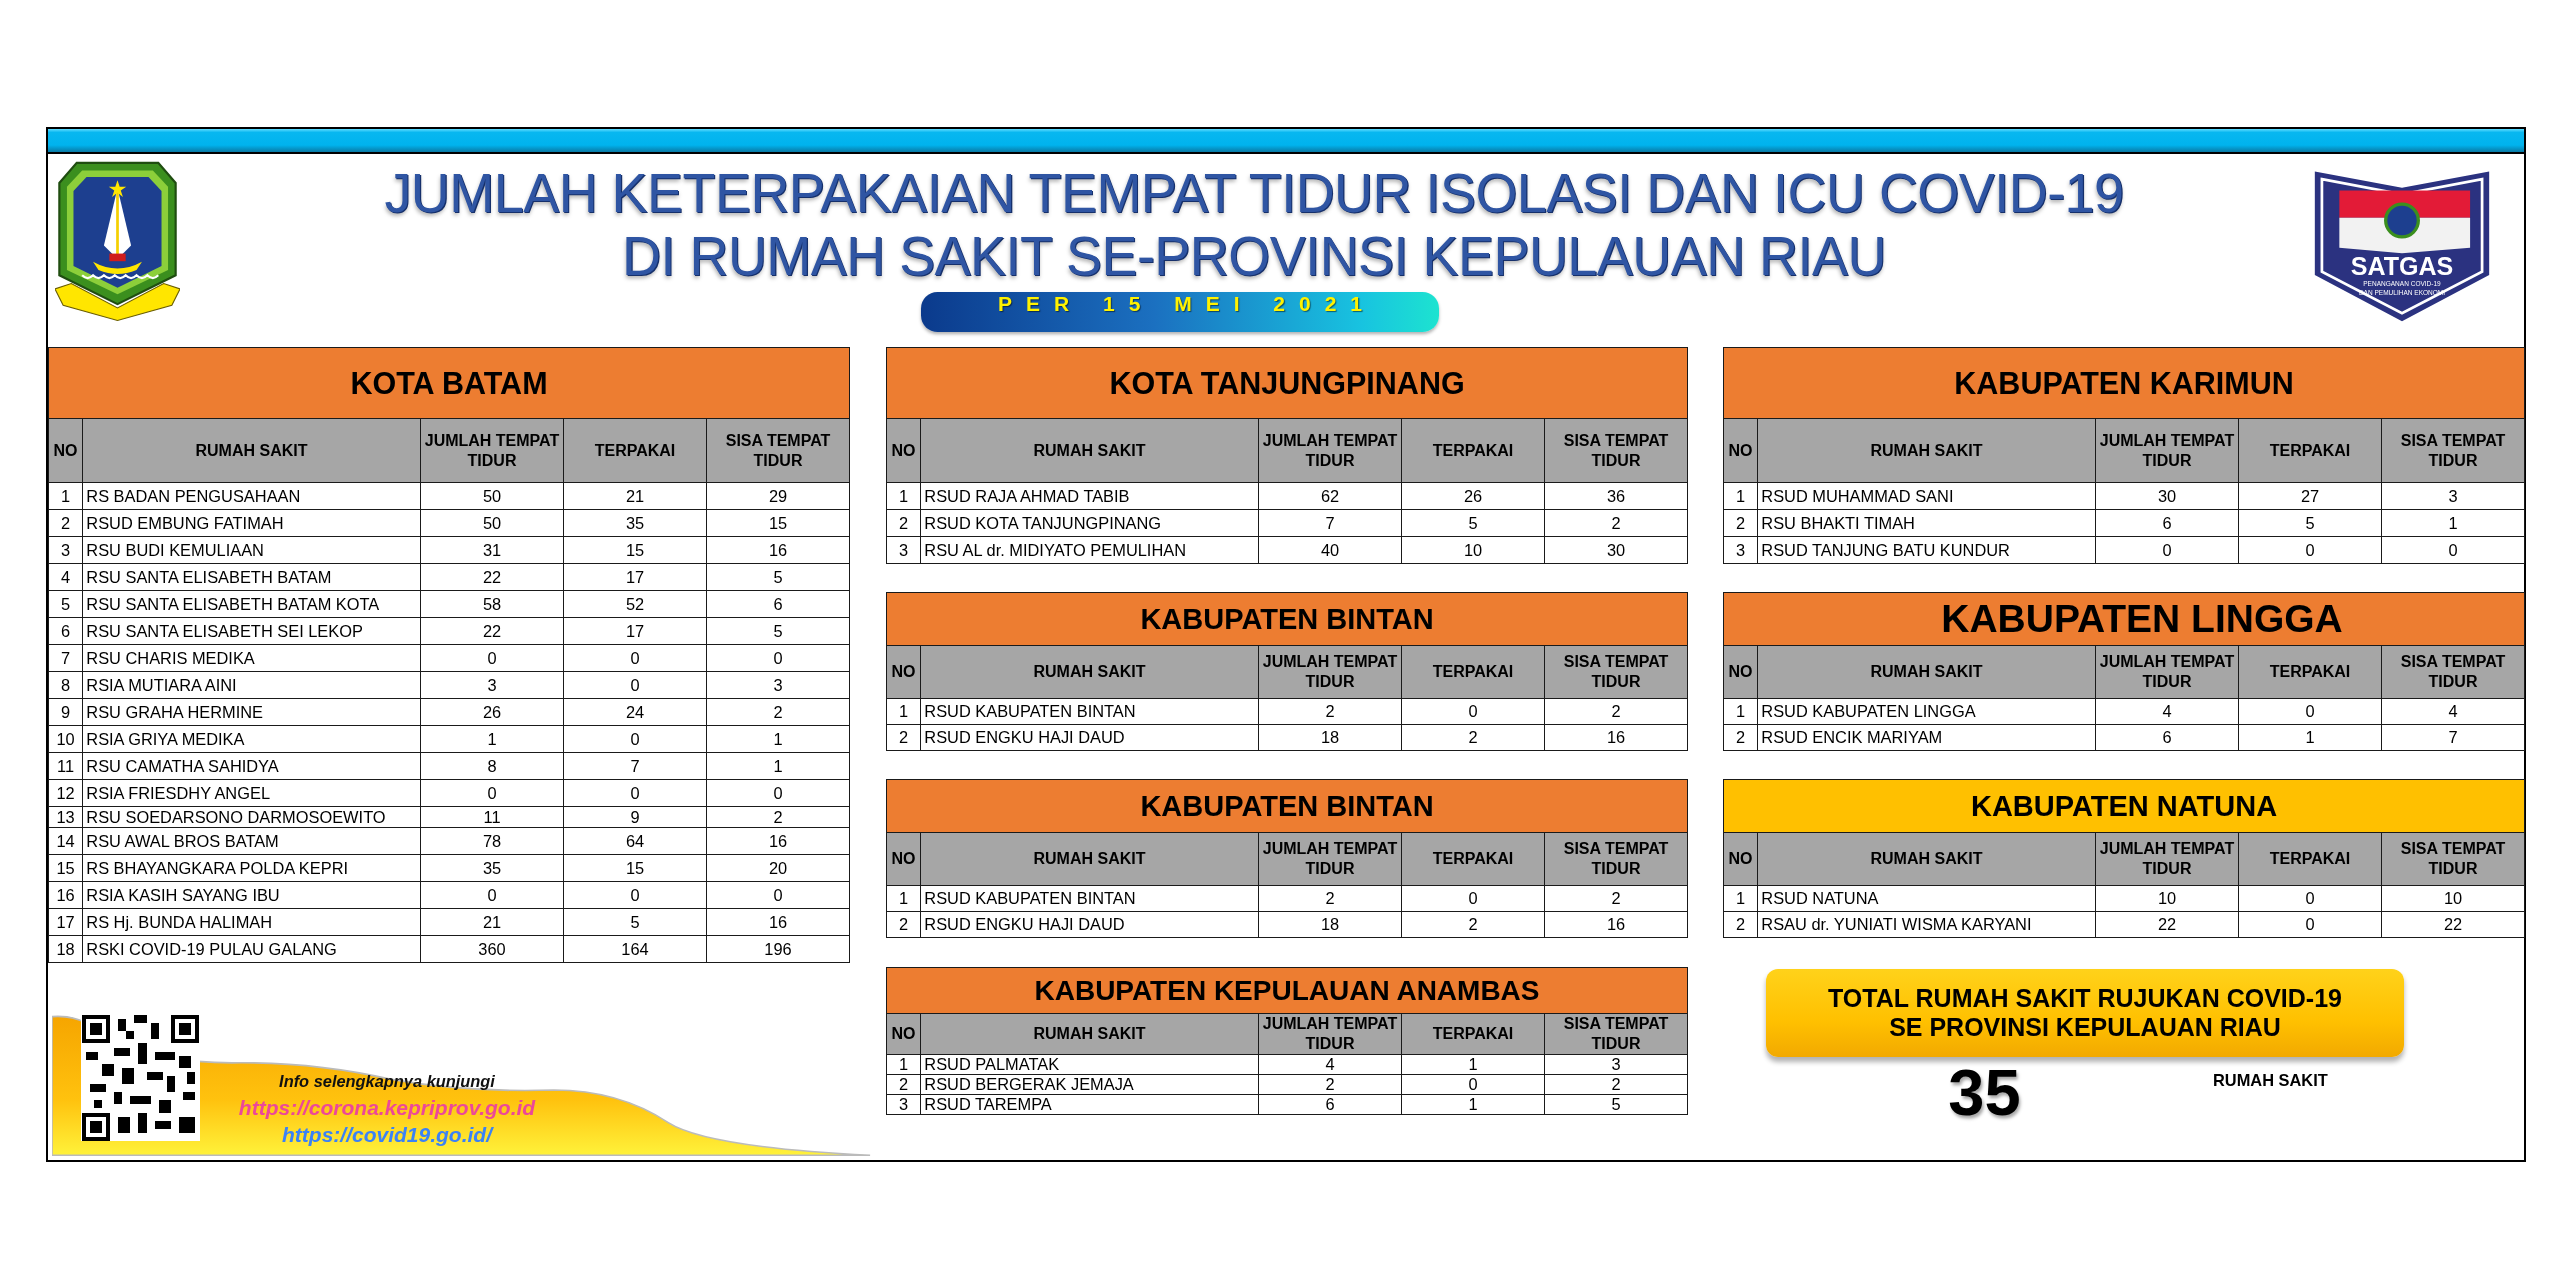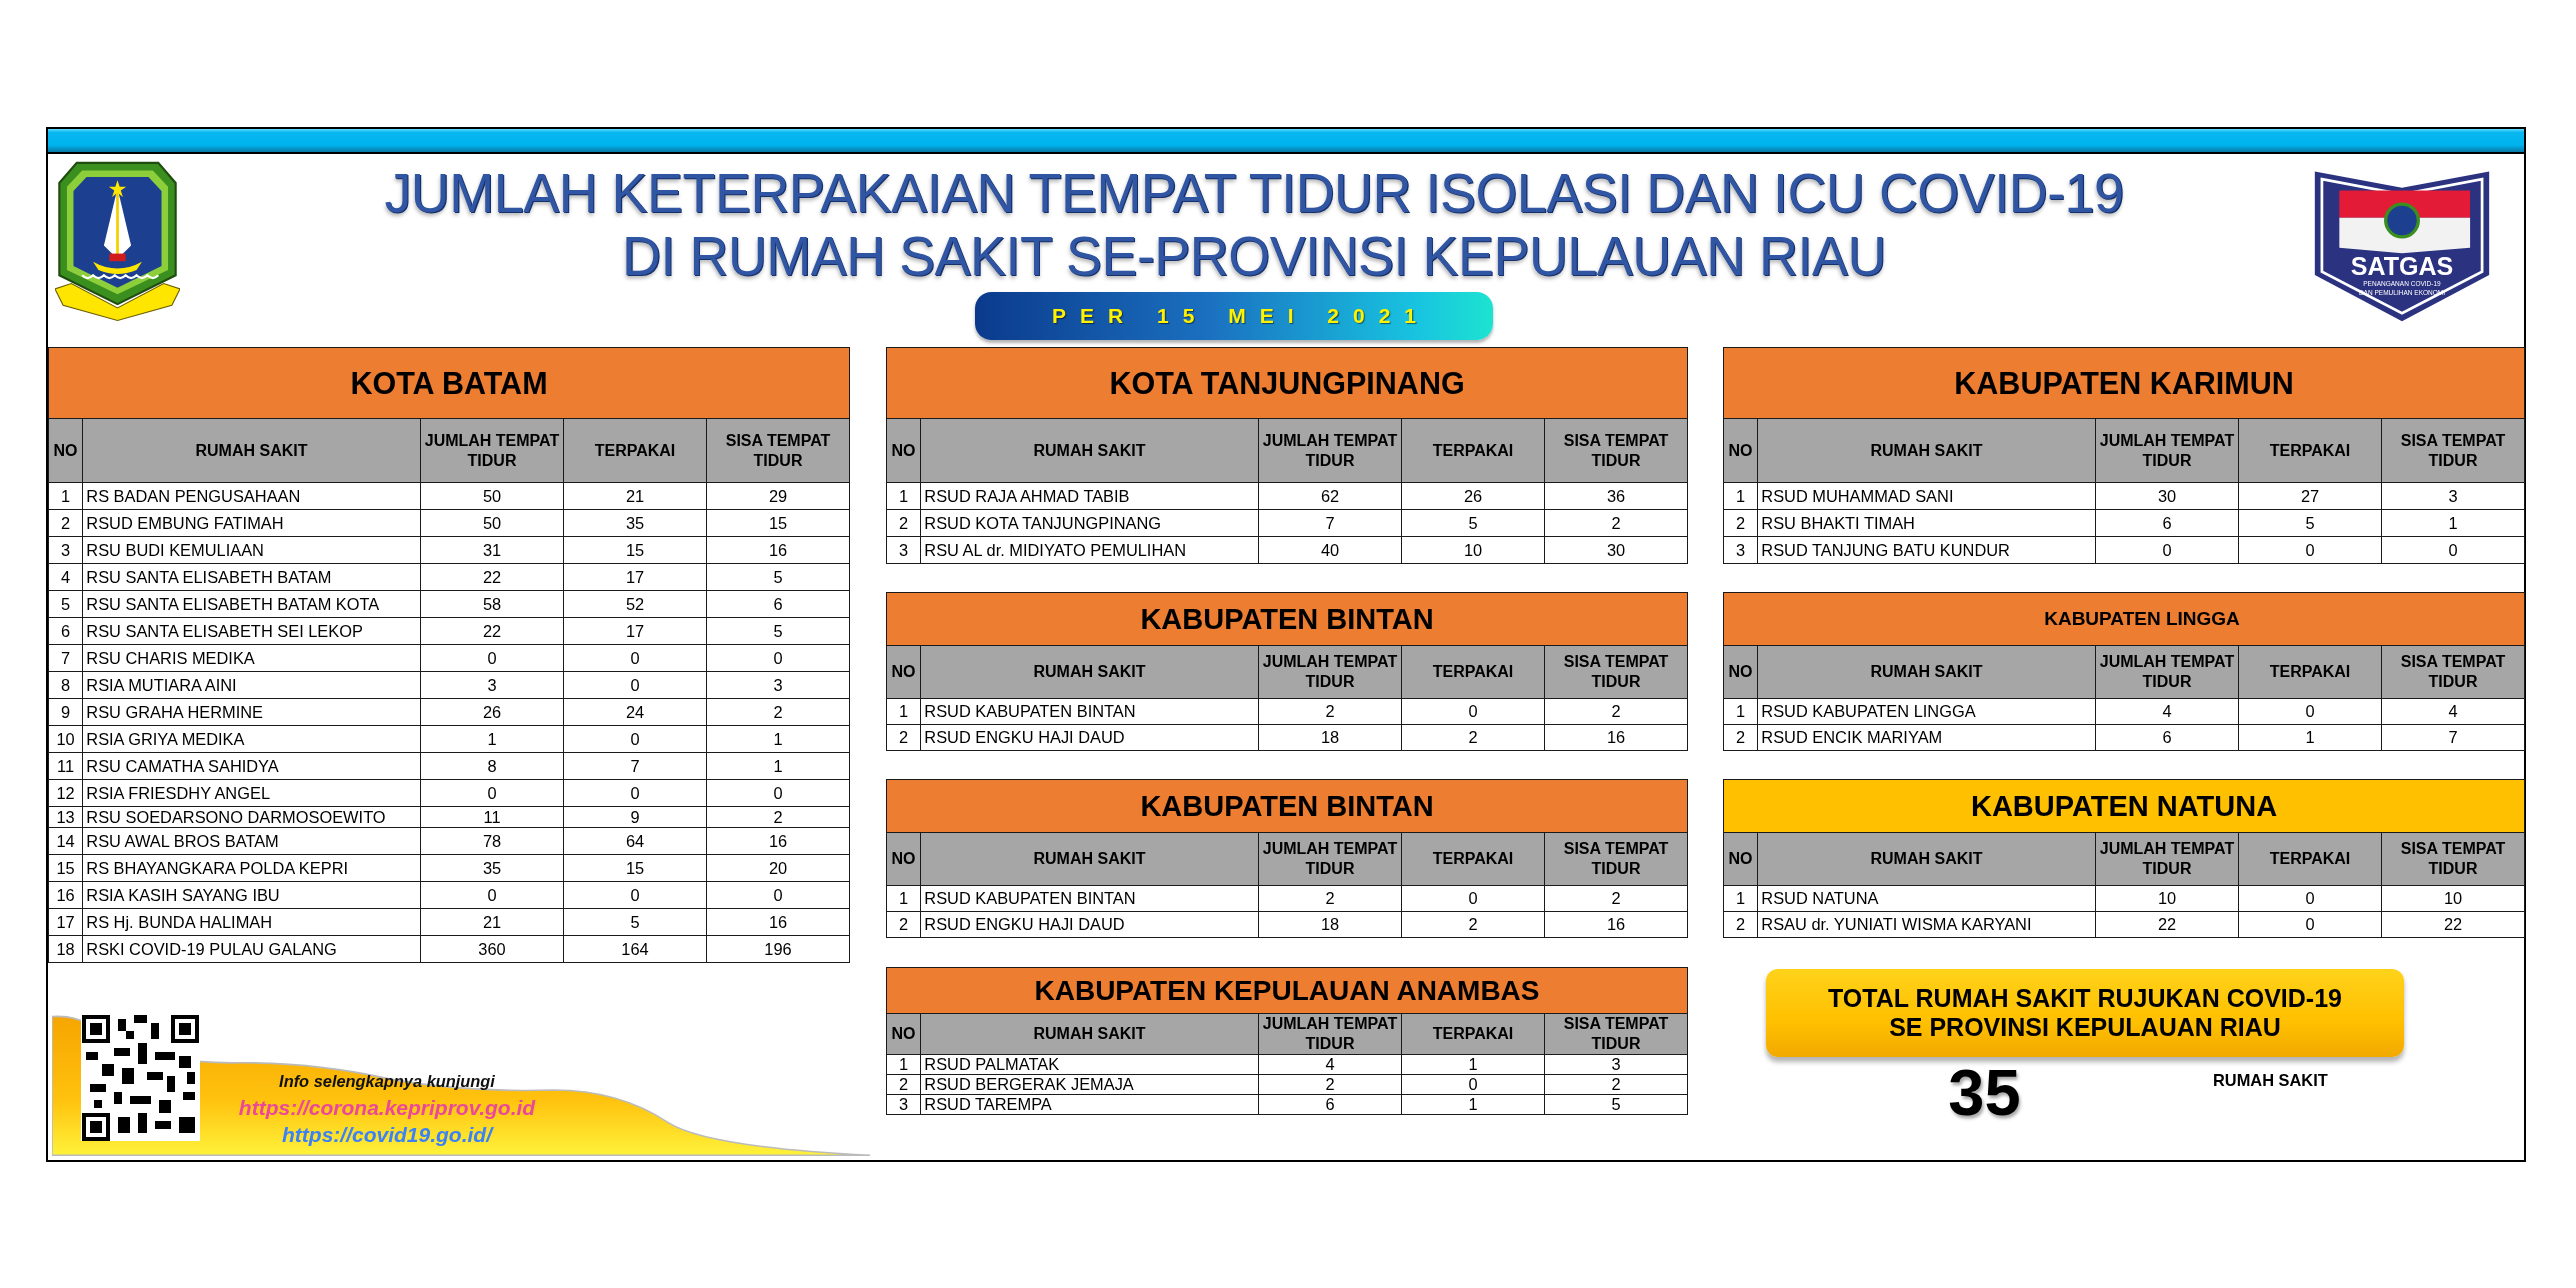--- a/index.html
+++ b/index.html
@@ -4,21 +4,21 @@
 <style>
   html, body { margin:0; padding:0; background:#ffffff; }
   body { width:2576px; height:1288px; position:relative; overflow:hidden; font-family:"Liberation Sans", sans-serif; }
   .frame { position:absolute; left:46px; top:127px; width:2476px; height:1033px; border:2.7px solid #000; border-top:none; box-sizing:content-box; }
   .topbar { position:absolute; left:46px; top:127px; width:2480px; height:27px; background:linear-gradient(#5fdcff 0%, #08b7f0 15%, #00b3ee 70%, #0a7aa5 100%); border:2.2px solid #000; box-sizing:border-box; }
   .logo-left { position:absolute; left:55px; top:158px; width:125px; height:164px; }
   .logo-right { position:absolute; left:2312px; top:166px; width:180px; height:158px; }
   .title { position:absolute; left:218px; width:2072px; text-align:center; color:#2f55a3; font-weight:400; font-size:55px; letter-spacing:-0.5px; text-shadow: 1.1px 1.1px 0 #16306b, 0 3.3px 4.4px rgba(0,0,0,0.35); transform:scaleX(0.98); }
   .t1 { top:161px; }
   .t2 { top:224px; }
-  .date-pill { position:absolute; left:975px; top:292px; width:518px; height:48px; border-radius:16.4px; background:linear-gradient(90deg,#0b3a8c 0%,#1b70c0 45%,#18c3e0 85%,#1de3d0 100%); display:flex; align-items:center; justify-content:center; box-shadow:0 2.2px 3.3px rgba(0,0,0,0.3); }
+  .date-pill { position:absolute; left:921px; top:292px; width:518px; height:40px; border-radius:16.4px; background:linear-gradient(90deg,#0b3a8c 0%,#1b70c0 45%,#18c3e0 85%,#1de3d0 100%); display:flex; align-items:flex-start; justify-content:center; box-shadow:0 2.2px 3.3px rgba(0,0,0,0.3); }
   .date-text { color:#fff200; font-weight:700; font-size:21px; letter-spacing:14px; padding-left:14px; text-shadow:1.1px 1.1px 1.1px rgba(0,0,0,0.5); }
 
   .tbl { position:absolute; width:800px; border-collapse:collapse; table-layout:fixed; }
   .tbl td, .tbl th { border:1.6px solid #1a1a1a; padding:0; }
   .tbl .cap { background:#ed7d31; color:#000; font-weight:700; text-align:center; }
   .tbl .cap.yellow { background:#ffc000; }
   .tbl th { background:#a6a6a6; color:#000; font-weight:700; text-align:center; font-size:16px; line-height:19.6px; }
   .tbl td { font-size:16.4px; color:#000; background:#fff; }
   .tbl td.no { text-align:center; }
   .tbl td.nm { text-align:left; padding-left:3.3px; white-space:nowrap; overflow:hidden; }
@@ -437,21 +437,21 @@
 <table class="tbl" style="left:1723px; top:592px;">
   <colgroup>
       <col style="width:34px">
       <col style="width:338px">
       <col style="width:143px">
       <col style="width:143px">
       <col style="width:143px">
     </colgroup>
   <tbody>
       <tr>
-        <td colspan="5" class="cap" style="height:52px; font-size:19px;padding-left:36px;">KABUPATEN LINGGA</td>
+        <td colspan="5" class="cap" style="height:52px; font-size:39px;padding-left:36px;">KABUPATEN LINGGA</td>
       </tr>
   <tr style="height:53px;">
     <th>NO</th>
     <th>RUMAH SAKIT</th>
     <th>JUMLAH TEMPAT TIDUR</th>
     <th>TERPAKAI</th>
     <th>SISA TEMPAT TIDUR</th>
   </tr>
   </tbody>
     <tbody class="rows">

